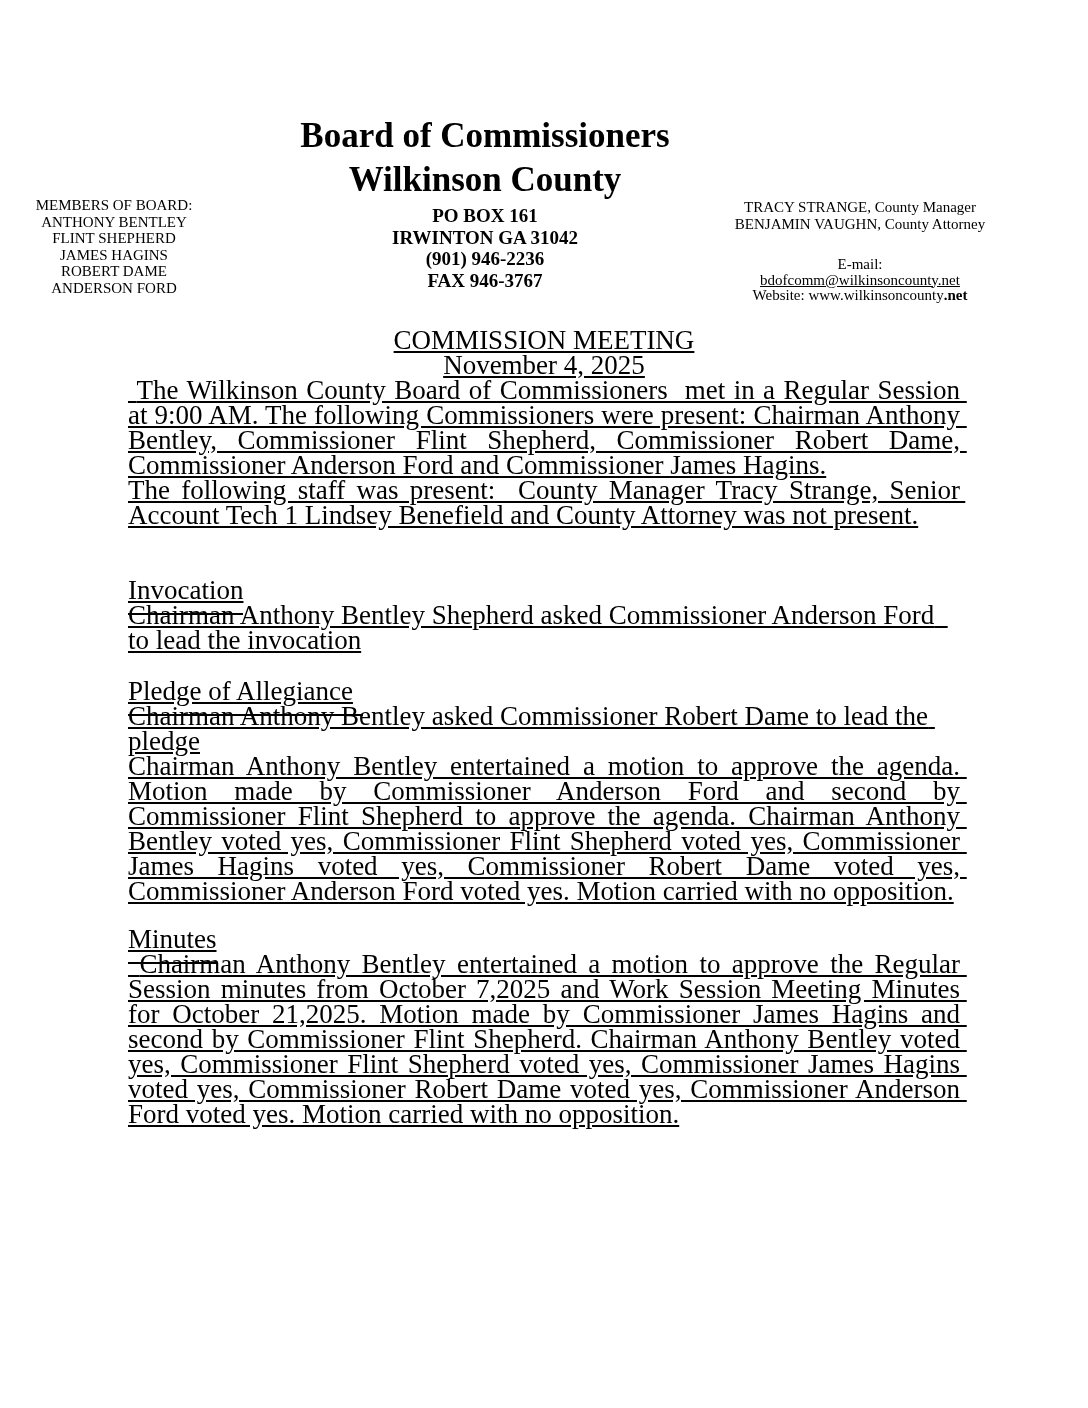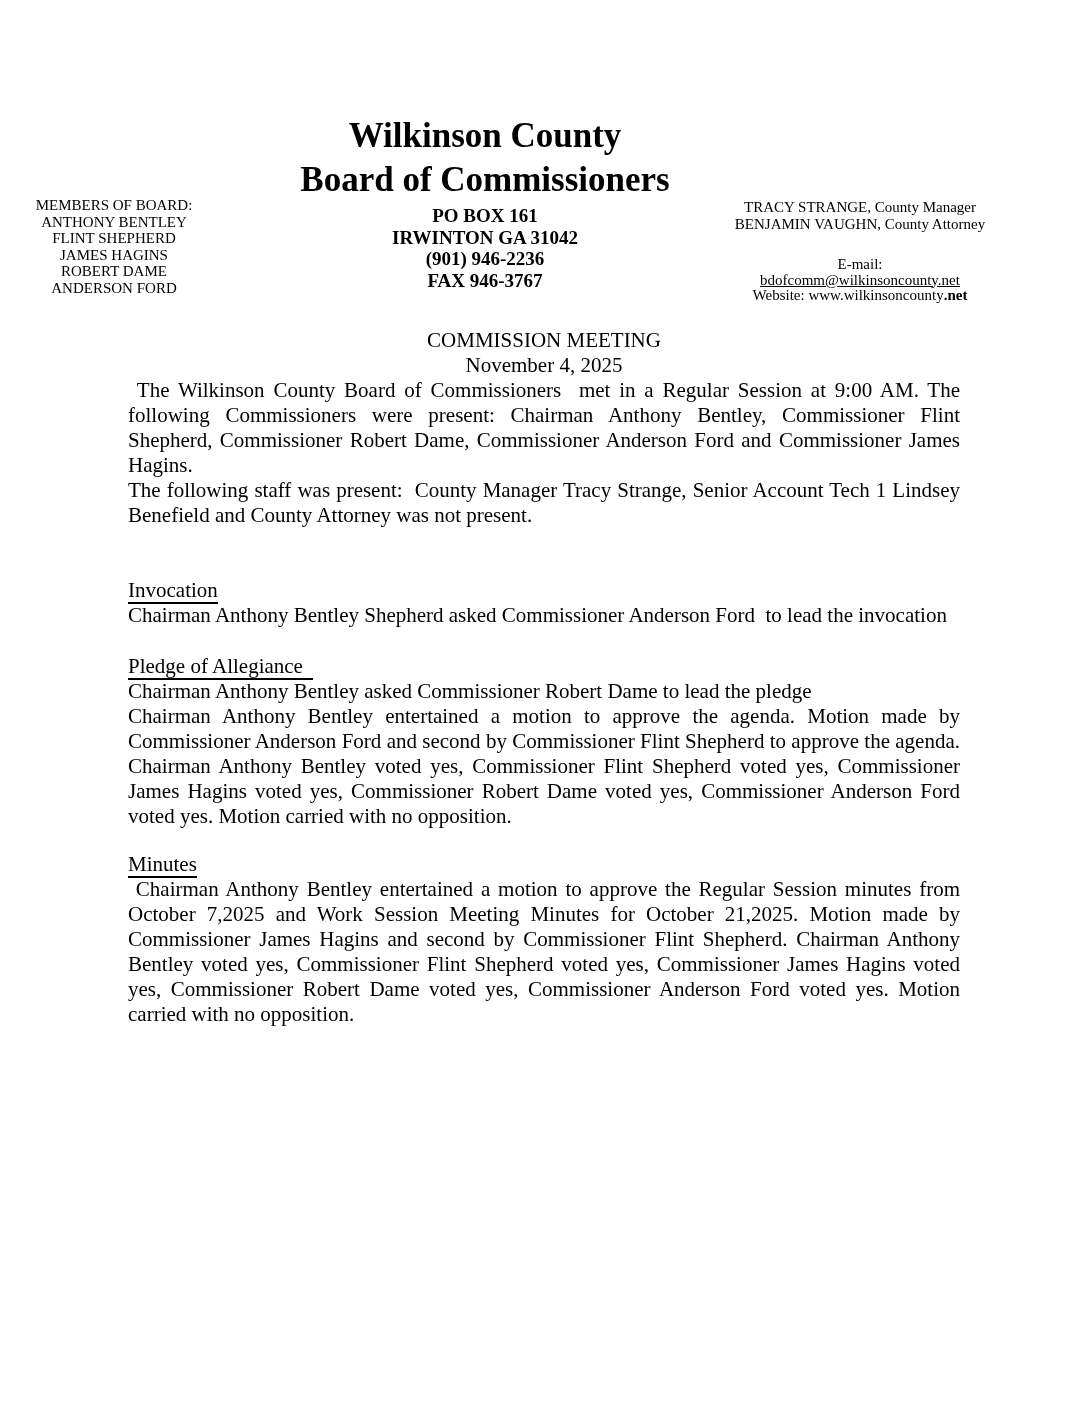--- a/index.html
+++ b/index.html
@@ -33,35 +33,35 @@
     position: absolute; left: 722px; top: 199px; width: 276px;
     text-align: center; font-size: 15px; line-height: 16.5px;
   }
   .email-block { margin-top: 25px; font-size: 15px; line-height: 15.5px; font-family: Liberation Serif, serif; }
   .email-link { text-decoration: underline; color: #000000; cursor: pointer; }
   .website-suffix { font-weight: bold; }
 
   
   .doc-main {
     position: absolute; left: 128px; top: 328px; width: 832px;
-    font-size: 21px; line-height: 25px;
+    font-size: 27px; line-height: 25px; text-decoration: underline;
   }
   .doc-main p { margin: 0; white-space: pre-wrap; }
   .centered { text-align: center; }
   .justified { text-align: justify; }
 
   .meeting-title { }
   .meeting-date { }
   .p-attendance { margin-top: 22px; }
   .p-staff { margin-top: 25px; }
 
   .sec-heading { margin-top: 0; }
   .sec-heading .u {
     border-bottom: 2px solid #000;
-    padding-bottom: 0px;
+    padding-bottom: 8px;
   }
   .sec-heading .u.ext { padding-right: 10px; }
 
   .h-invocation { margin-top: 50px; }
   .p-invocation { margin-top: 22px; }
   .h-pledge     { margin-top: 26px; }
   .p-pledge     { margin-top: 20px; }
   .h-agenda     { margin-top: 52px; }
   .p-agenda     { margin-top: 47px; }
   .h-minutes    { margin-top: 23px; }
@@ -78,22 +78,22 @@
       <div>MEMBERS OF BOARD:</div>
       <div class="member">ANTHONY BENTLEY</div>
       <div class="member">FLINT SHEPHERD</div>
       <div class="member">JAMES HAGINS</div>
       <div class="member">ROBERT DAME</div>
       <div class="member">ANDERSON FORD</div>
     </div>
 
     <div class="title-block">
       <div class="doc-title">
+        <div>Board of Commissioners</div>
         <div>Wilkinson County</div>
-        <div>Board of Commissioners</div>
       </div>
       <div class="address-block">
         <div>PO BOX 161</div>
         <div>IRWINTON  GA  31042</div>
         <div>(901) 946-2236</div>
         <div>FAX 946-3767</div>
       </div>
     </div>
 
     <div class="right-block">

